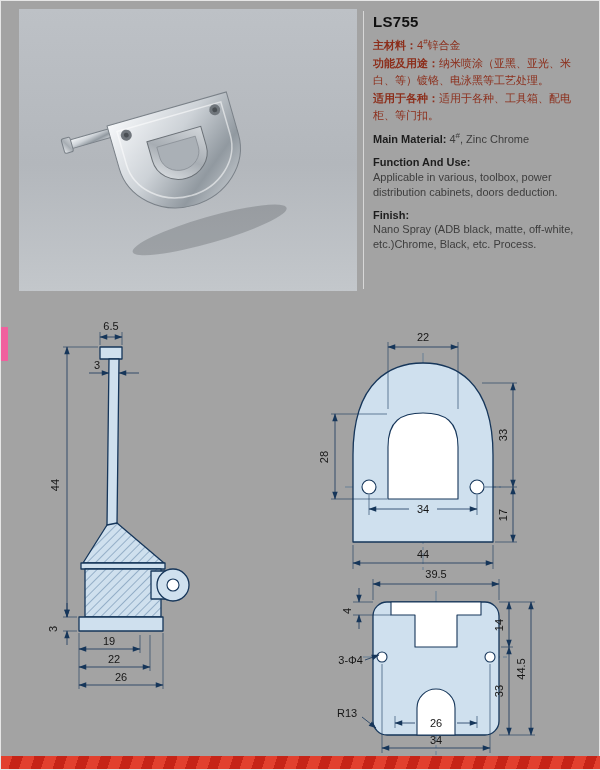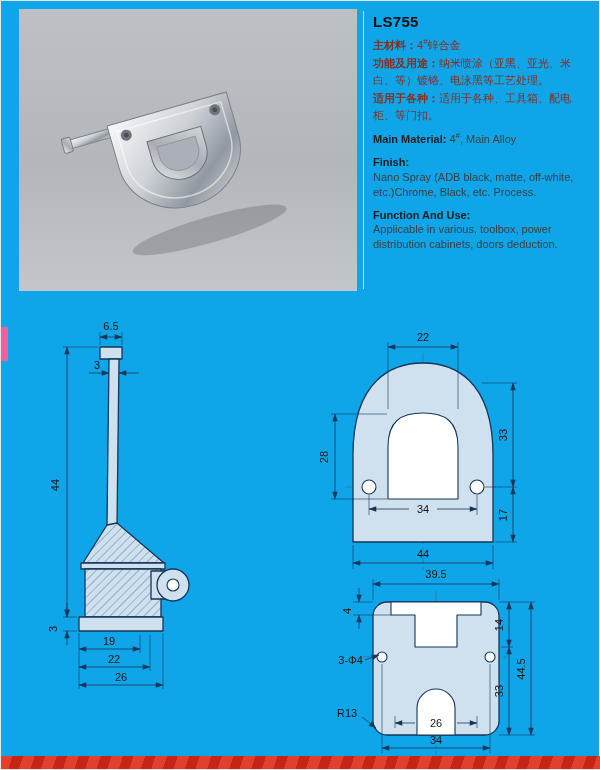--- a/index.html
+++ b/index.html
@@ -1,18 +1,18 @@
 <!DOCTYPE html>
 <html><head>
 <meta charset="utf-8">
 <style>
   html,body{margin:0;padding:0;background:#ffffff;}
   body{width:600px;height:770px;position:relative;overflow:hidden;
        font-family:"Liberation Sans","DejaVu Sans",sans-serif;}
-  .page{position:absolute;inset:0;border:1px solid #e6e6e6;background:#0ea5e9;}
+  .page{position:absolute;inset:0;border:1px solid #e6e6e6;background:#a3a3a3;}
 
   
   .photo{position:absolute;left:18px;top:8px;width:338px;height:282px;
          background:linear-gradient(180deg,#bdc1c6 0%,#b3b7bc 55%,#c3c7cb 100%);}
   .v-divider{position:absolute;left:362px;top:10px;width:1px;height:278px;background:#d8d8d8;}
   .info{position:absolute;left:372px;top:12px;width:214px;}
   .title{font-size:15px;font-weight:bold;color:#101010;margin:0 0 7px 0;letter-spacing:.3px;}
   .zh{color:#8c2e1b;font-size:11px;line-height:1.55;margin:0 16px 1px 0;}
   .zh b{font-weight:bold;}
   .en{color:#3d3d3d;font-size:11px;line-height:1.35;margin:0;}
@@ -81,25 +81,25 @@
 
   <div class="info">
     <p class="title">LS755</p>
 
     <p class="zh"><b>主材料：</b><span>4</span><sup>#</sup><span>锌合金</span></p>
 
     <p class="zh"><b>功能及用途：</b><span>纳米喷涂（亚黑、亚光、米白、等）镀铬、电泳黑等工艺处理。</span></p>
 
     <p class="zh"><b>适用于各种：</b><span>适用于各种、工具箱、配电柜、等门扣。</span></p>
 
-    <p class="en en-row"><b>Main Material:</b><span> 4</span><sup>#</sup><span>, Main Alloy</span></p>
+    <p class="en en-row"><b>Main Material:</b><span> 4</span><sup>#</sup><span>, Zinc Chrome</span></p>
+
+    <p class="en en-row"><b style="display:block">Function And Use:</b><span>Applicable in various, toolbox, power distribution cabinets, doors deduction.</span></p>
 
     <p class="en en-row"><b style="display:block">Finish:</b><span>Nano Spray (ADB black, matte, off-white, etc.)Chrome, Black, etc. Process.</span></p>
-
-    <p class="en en-row"><b style="display:block">Function And Use:</b><span>Applicable in various, toolbox, power distribution cabinets, doors deduction.</span></p>
   </div>
 
   <div class="section-tab"></div>
 
   <div class="drawings">
   <svg width="600" height="440" viewBox="0 0 600 440">
     <defs>
       <marker id="arr" viewBox="0 0 10 10" refX="9" refY="5" markerWidth="8.5" markerHeight="8.5" markerUnits="userSpaceOnUse" orient="auto-start-reverse">
         <path d="M0.5,1.8 L9.5,5 L0.5,8.2 Z" fill="#16365a"></path>
       </marker>

